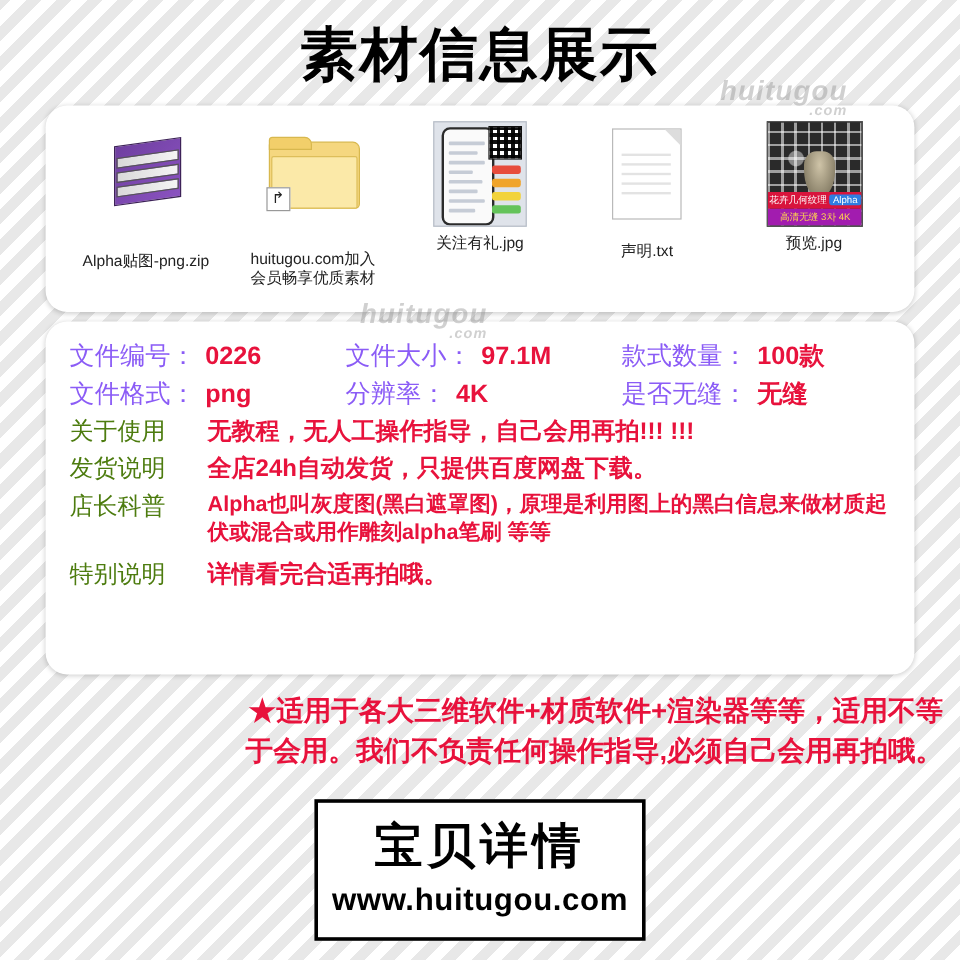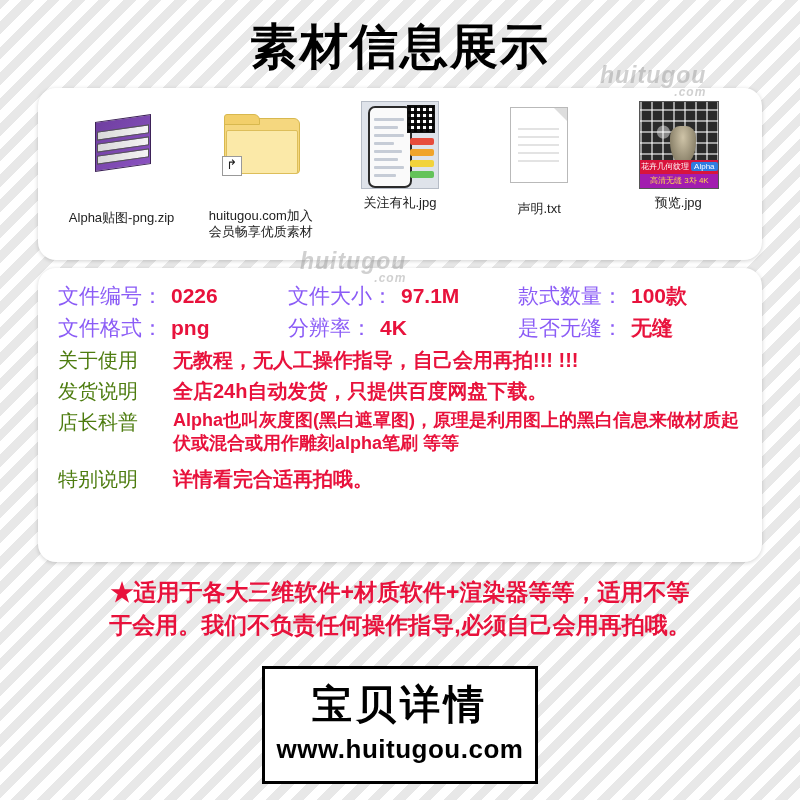--- a/index.html
+++ b/index.html
@@ -255,21 +255,21 @@
   .notice {
     position: absolute;
     left: 14px;
     right: 14px;
     top: 576px;
     z-index: 3;
     color: #e8123c;
     font-size: 23px;
     font-weight: bold;
     line-height: 1.45;
-    text-align: center;
+    text-align: right;
   }
 
   
   .banner {
     position: absolute;
     left: 262px;
     top: 666px;
     width: 276px;
     height: 118px;
     background: #fff;

